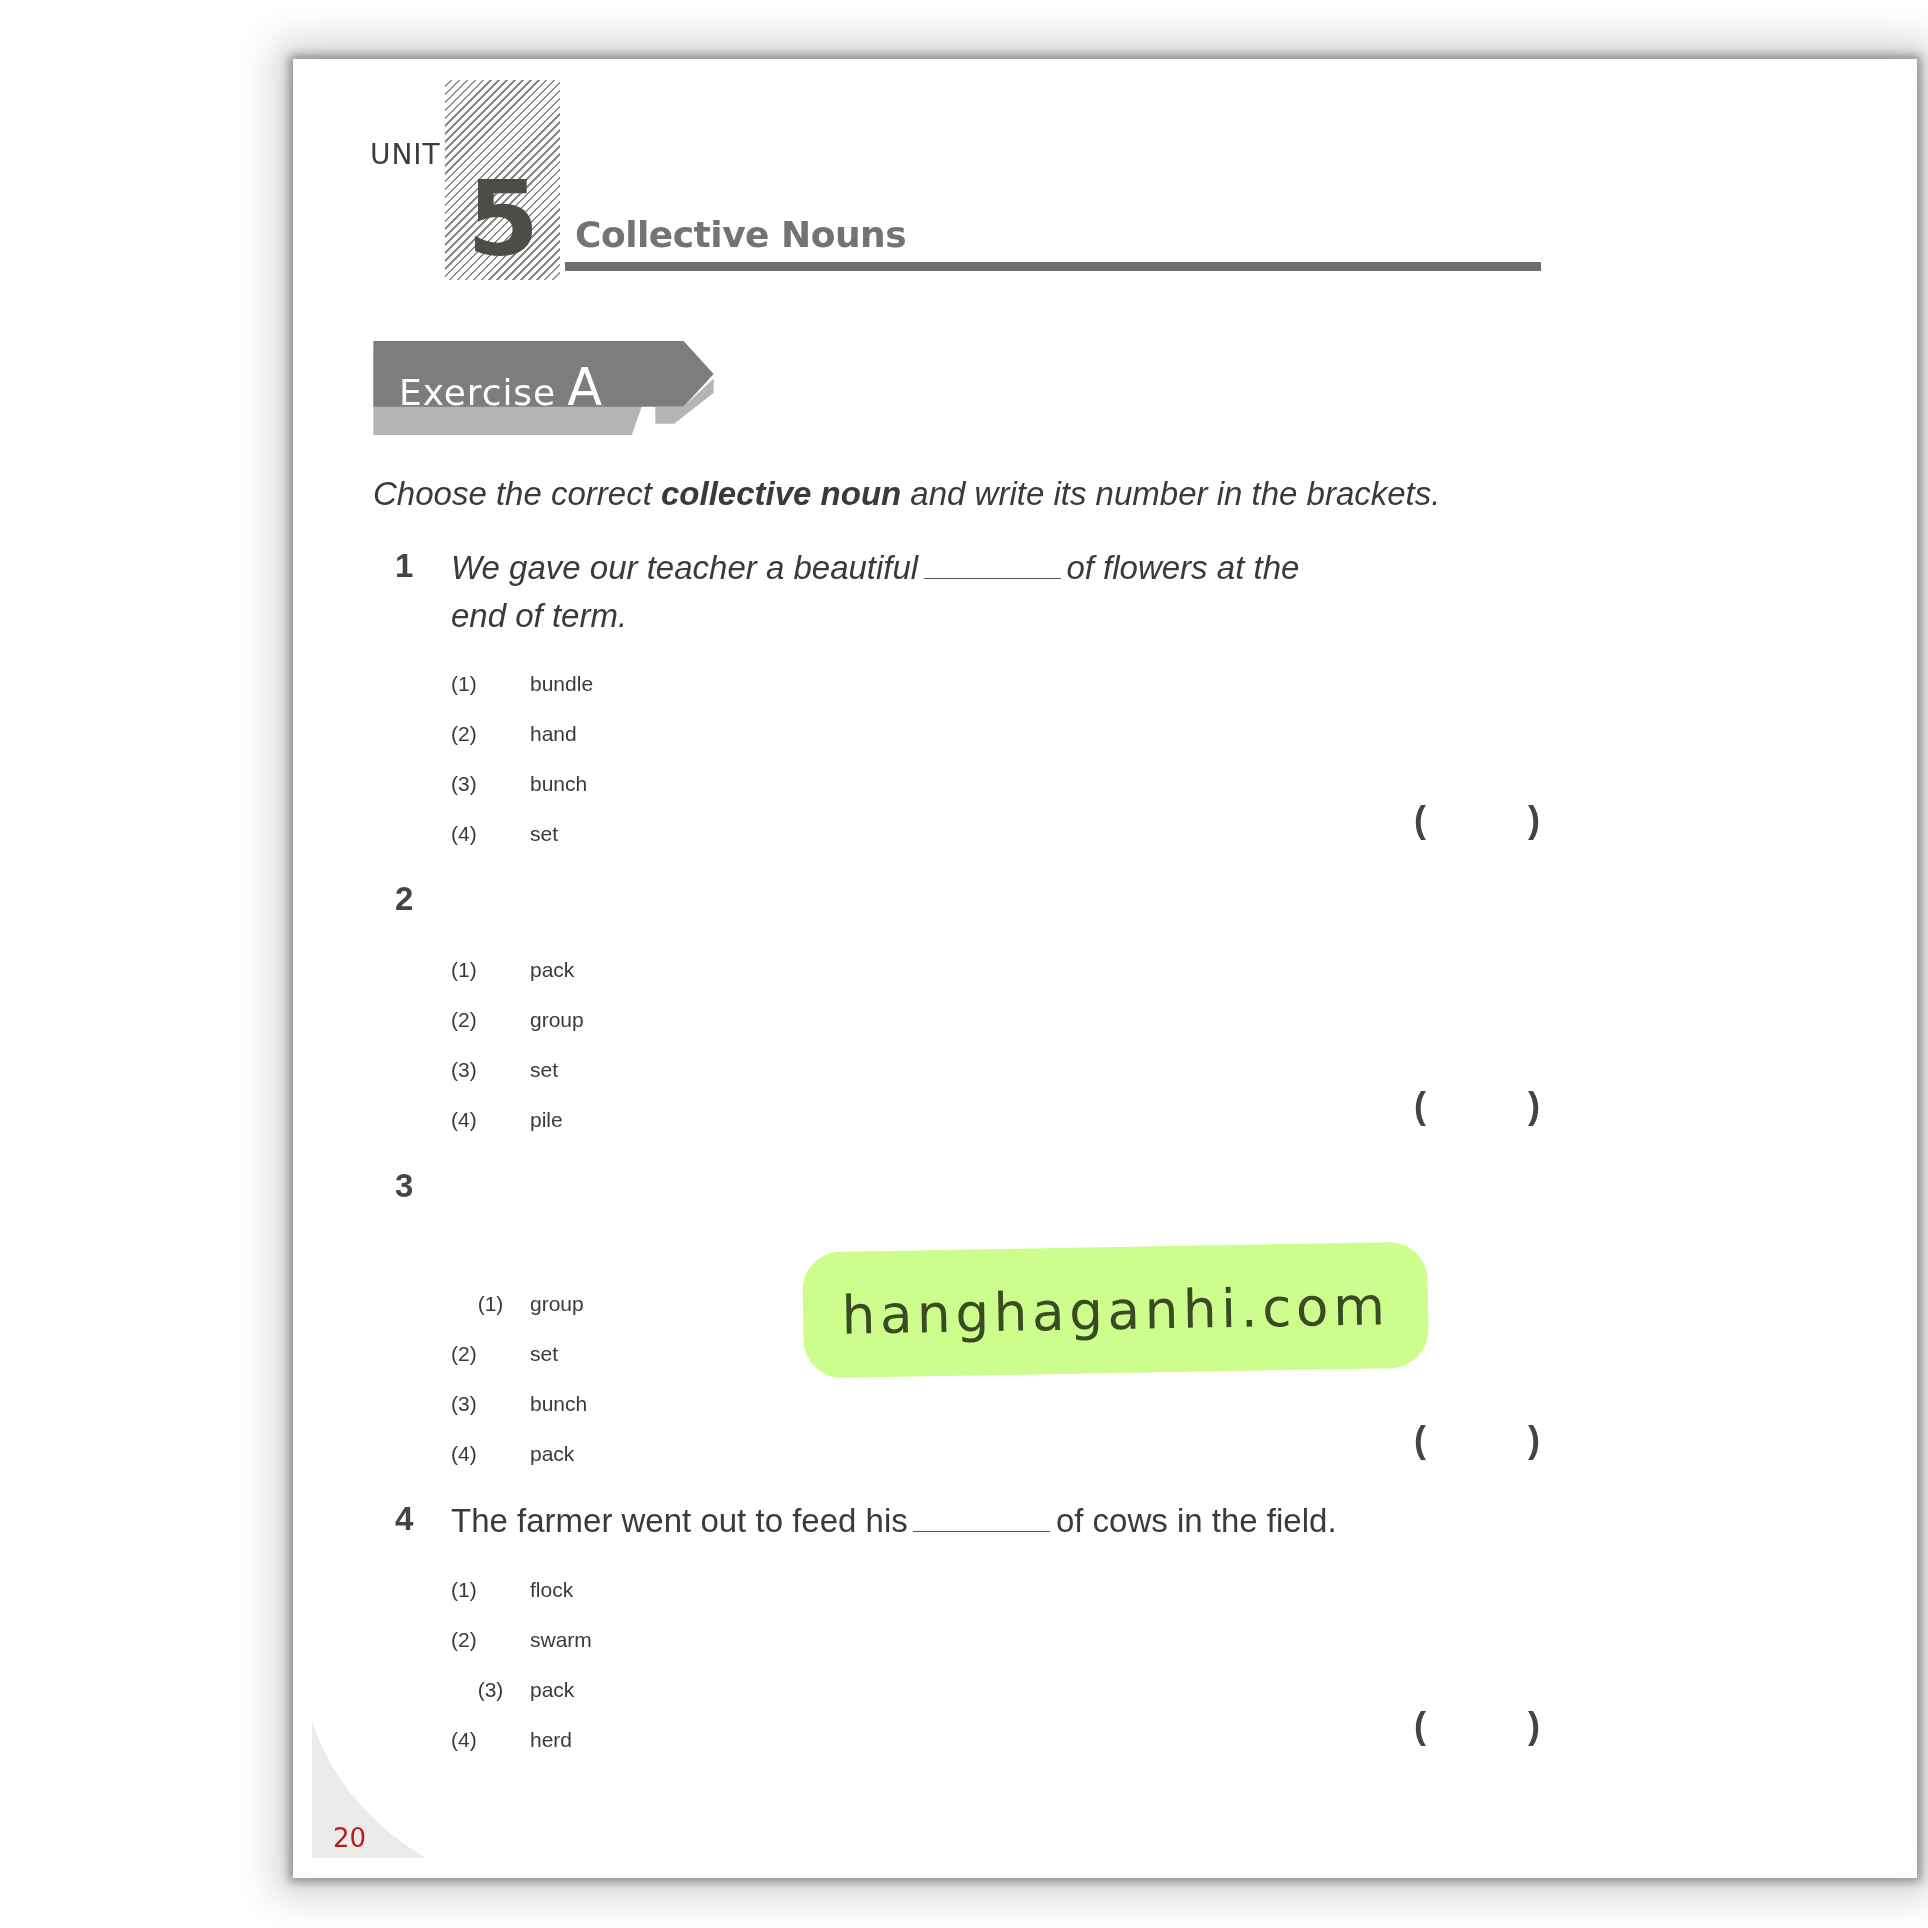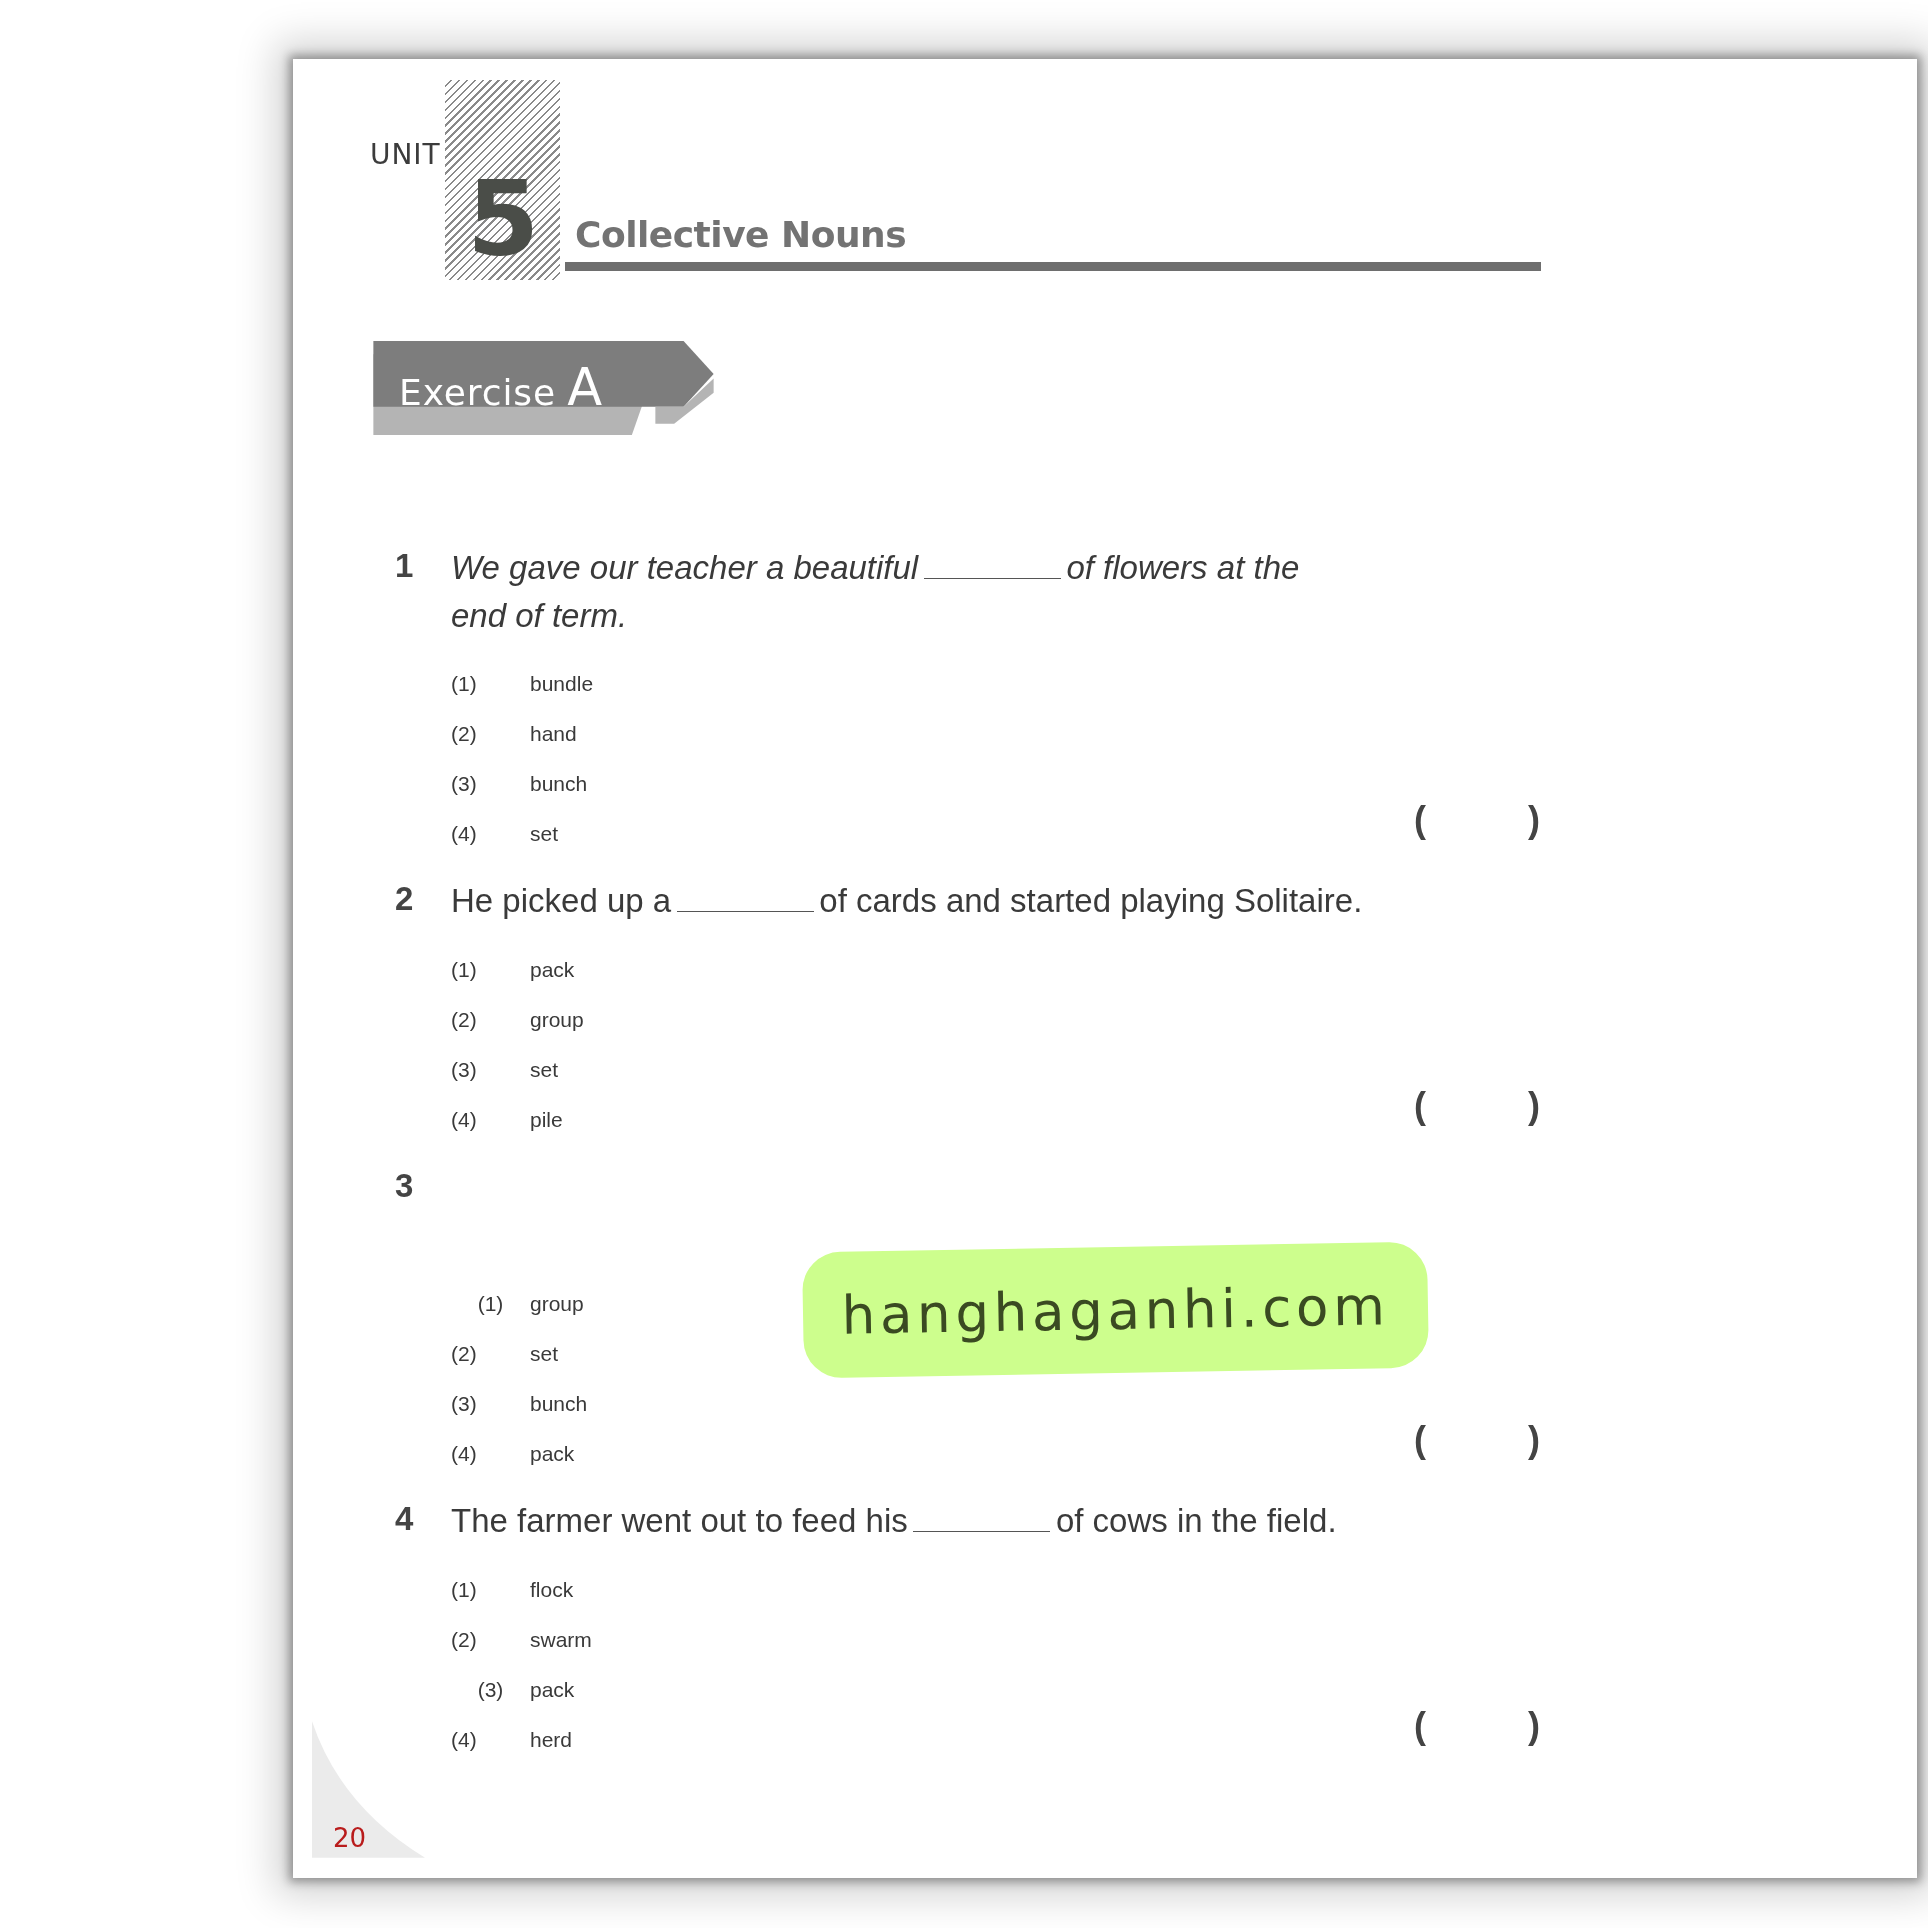--- a/index.html
+++ b/index.html
@@ -53,37 +53,37 @@
 
   <svg class="abs ex-tab" viewBox="0 0 362 100" width="341" height="94">
     <polygon points="0,14 305,14 275,100 0,100" fill="#b4b4b4"></polygon>
     <polygon points="0,0 330,0 362,35 330,70 0,70" fill="#7d7d7d"></polygon>
     <polygon points="300,70 330,70 362,40 362,55 320,88 300,88" fill="#b4b4b4"></polygon>
   </svg>
   <div class="abs ex-text">
     <span>Exercise</span><span class="big">A</span>
   </div>
 
+  <div class="abs instr">
+    <span>Choose the correct </span><b>collective noun</b><span> and write its number in the brackets.</span>
+  </div>
 
   <div class="abs qnum" style="left:102px;top:488px;">1</div>
   <div class="abs qtext" style="left:158px;top:485px;font-style:italic;">
     <span>We gave our teacher a beautiful</span><span class="blank"></span><span>of flowers at the</span><br>
     <span>end of term.</span>
   </div>
   <div class="abs opt" style="left:158px;top:593px;"><span class="n">(1)</span><span>bundle</span></div>
   <div class="abs opt" style="left:158px;top:643px;"><span class="n">(2)</span><span>hand</span></div>
   <div class="abs opt" style="left:158px;top:693px;"><span class="n">(3)</span><span>bunch</span></div>
   <div class="abs opt" style="left:158px;top:743px;"><span class="n">(4)</span><span>set</span></div>
   <div class="abs bracket" style="left:1121px;top:740px;">(</div>
   <div class="abs bracket" style="left:1235px;top:740px;">)</div>
 
   <div class="abs qnum" style="left:102px;top:821px;">2</div>
-  <div class="abs qtext" style="left:158px;top:818px;">
-    <span>He picked up a</span><span class="blank"></span><span>of cards and started playing Solitaire.</span>
-  </div>
   <div class="abs opt" style="left:158px;top:879px;"><span class="n">(1)</span><span>pack</span></div>
   <div class="abs opt" style="left:158px;top:929px;"><span class="n">(2)</span><span>group</span></div>
   <div class="abs opt" style="left:158px;top:979px;"><span class="n">(3)</span><span>set</span></div>
   <div class="abs opt" style="left:158px;top:1029px;"><span class="n">(4)</span><span>pile</span></div>
   <div class="abs bracket" style="left:1121px;top:1026px;">(</div>
   <div class="abs bracket" style="left:1235px;top:1026px;">)</div>
 
   <div class="abs qnum" style="left:102px;top:1108px;">3</div>
   <div class="abs opt" style="left:158px;top:1213px;text-align:center;"><span class="n">(1)</span><span>group</span></div>
   <div class="abs opt" style="left:158px;top:1263px;"><span class="n">(2)</span><span>set</span></div>

